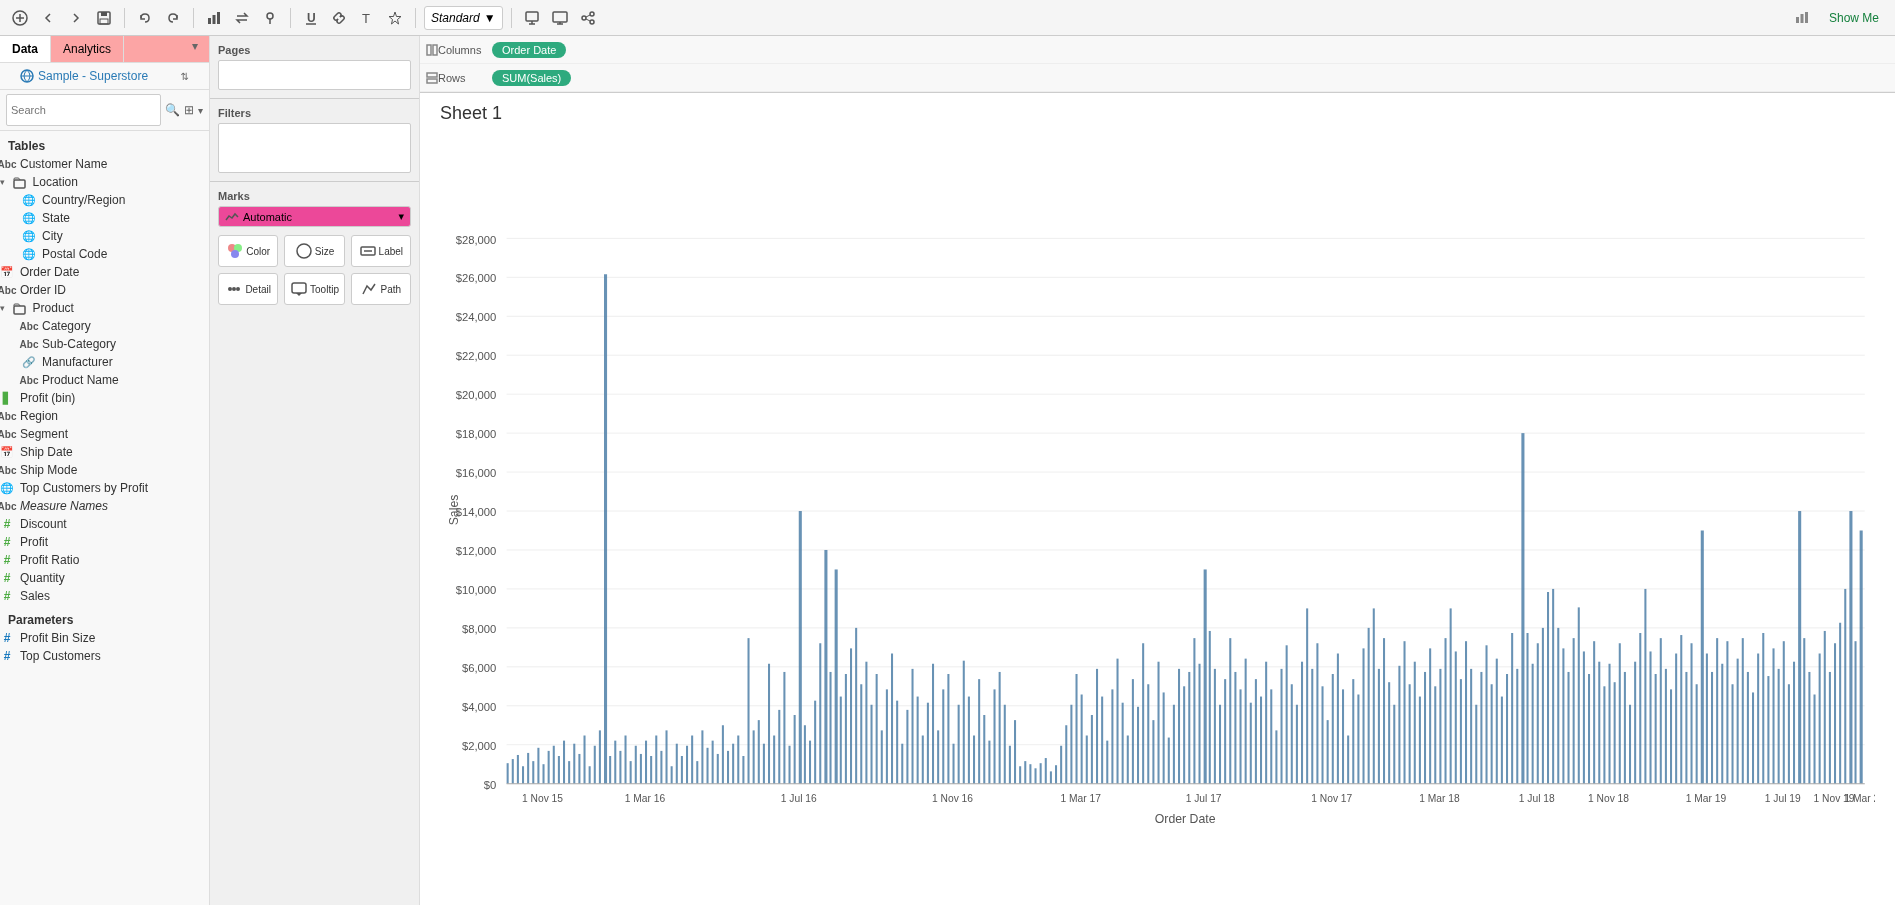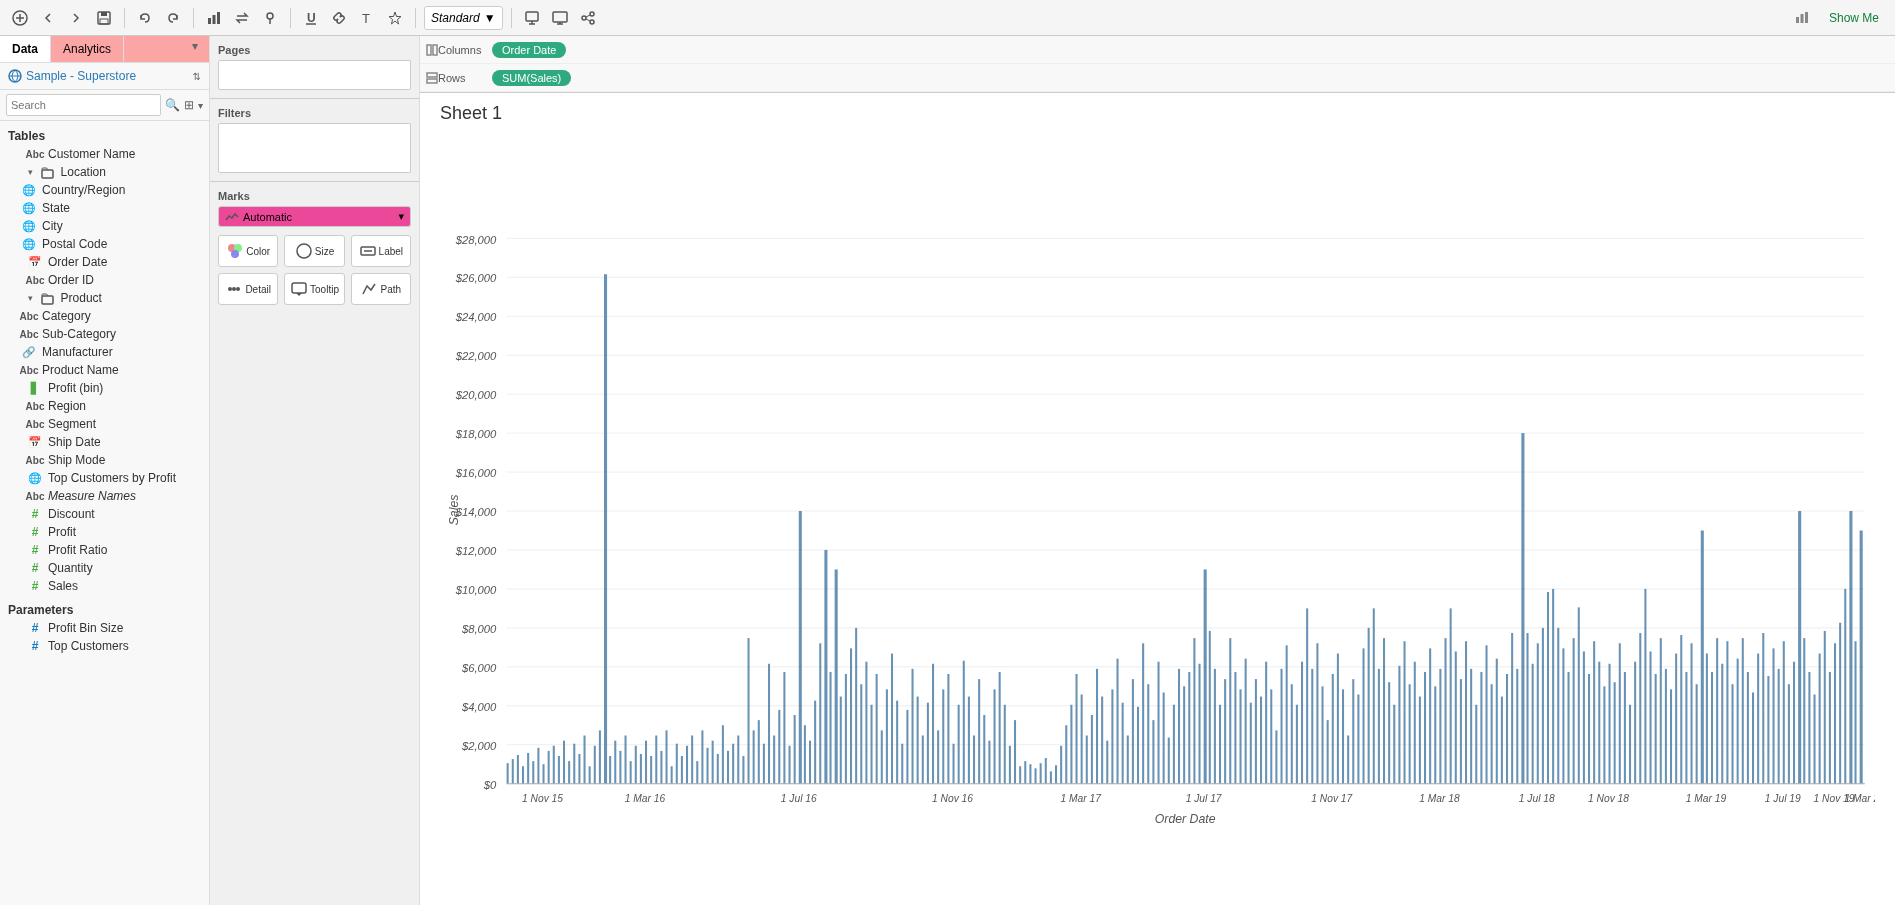--- a/index.html
+++ b/index.html
@@ -17,26 +17,26 @@
 
     
     .main-layout { display: flex; height: calc(905px - 36px); }
 
     
     .left-panel { width: 210px; background: #f8f8f8; border-right: 1px solid #ddd; display: flex; flex-direction: column; flex-shrink: 0; }
     .tabs-row { display: flex; border-bottom: 1px solid #ddd; background: #fca5a5; }
     .tab-item { padding: 6px 12px; font-size: 12px; cursor: pointer; border-right: 1px solid #ddd; }
     .tab-item.active { background: white; font-weight: 600; }
     .tab-item-icon { width: 20px; height: 20px; display: flex; align-items: center; justify-content: center; cursor: pointer; margin-left: auto; color: #666; }
-    .source-row { display: flex; align-items: center; padding: 6px 8px; gap: 4px; font-size: 11px; color: #2a7ab5; border-bottom: 1px solid #ddd; }
+    .source-row { display: flex; align-items: center; padding: 6px 20px; gap: 4px; font-size: 11px; color: #2a7ab5; border-bottom: 1px solid #ddd; }
     .search-row { display: flex; align-items: center; padding: 4px 6px; border-bottom: 1px solid #ddd; gap: 4px; }
-    .search-input { flex: 1; border: 1px solid #ccc; border-radius: 2px; padding: 2px 4px; font-size: 11px; height: 22px; }
+    .search-input { flex: 1; border: 1px solid #ccc; border-radius: 2px; padding: 2px 4px; font-size: 11px; height: 32px; }
     .fields-list { flex: 1; overflow-y: auto; padding: 4px 0; }
     .section-header { font-weight: 700; font-size: 12px; padding: 4px 8px 2px 8px; color: #333; }
-    .field-item { display: flex; align-items: center; padding: 2px 6px 2px 28px; gap: 6px; cursor: pointer; font-size: 12px; color: #333; }
+    .field-item { display: flex; align-items: center; padding: 2px 6px 2px 0; gap: 6px; cursor: pointer; font-size: 12px; color: #333; }
     .field-item.indented { padding-left: 22px; }
     .field-icon { width: 14px; height: 14px; display: flex; align-items: center; justify-content: center; font-size: 10px; flex-shrink: 0; }
     .icon-abc { color: #555; font-style: normal; font-size: 10px; font-weight: bold; }
     .icon-globe { color: #1a7abf; font-size: 11px; }
     .icon-hash { color: #4dac43; font-size: 12px; font-weight: bold; }
     .icon-bar { color: #4dac43; font-size: 10px; }
     .field-italic { font-style: italic; }
     .expand-arrow { font-size: 9px; color: #666; margin-right: 2px; }
 
     
@@ -50,21 +50,21 @@
     .marks-btn { display: flex; align-items: center; justify-content: center; border: 1px solid #ccc; background: white; border-radius: 3px; padding: 6px 4px; cursor: pointer; gap: 2px; font-size: 10px; color: #333; }
 
     
     .right-panel { flex: 1; display: flex; flex-direction: column; background: white; overflow: hidden; }
     .shelf-area { background: #f8f8f8; border-bottom: 1px solid #ccc; }
     .shelf-row { display: flex; align-items: center; padding: 3px 6px; border-bottom: 1px solid #eee; min-height: 28px; gap: 6px; }
     .shelf-label { font-size: 11px; color: #555; width: 60px; flex-shrink: 0; display: flex; align-items: center; }
     .shelf-pill { background: #2eaa7e; color: white; border-radius: 12px; padding: 2px 10px; font-size: 11px; cursor: pointer; display: flex; align-items: center; gap: 4px; }
     .canvas-area { flex: 1; padding: 10px 20px; overflow: auto; position: relative; }
     .sheet-title { font-size: 18px; color: #333; margin-bottom: 10px; font-weight: 400; }
-    .chart-wrapper { position: relative; width: 100%; height: calc(100% - 40px); font-style: italic; }
+    .chart-wrapper { position: relative; width: 100%; height: calc(100% - 40px); }
     .chart-svg { width: 100%; height: 100%; }
 
     
     ::-webkit-scrollbar { width: 6px; height: 6px; }
     ::-webkit-scrollbar-track { background: #f0f0f0; }
     ::-webkit-scrollbar-thumb { background: #bbb; border-radius: 3px; }
   </style>
 </head>
 <body>
 

